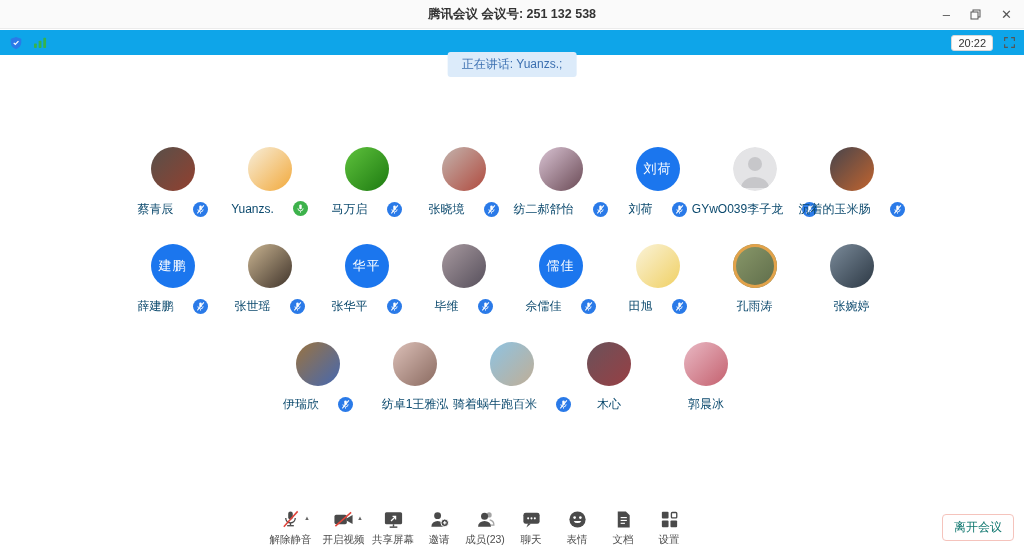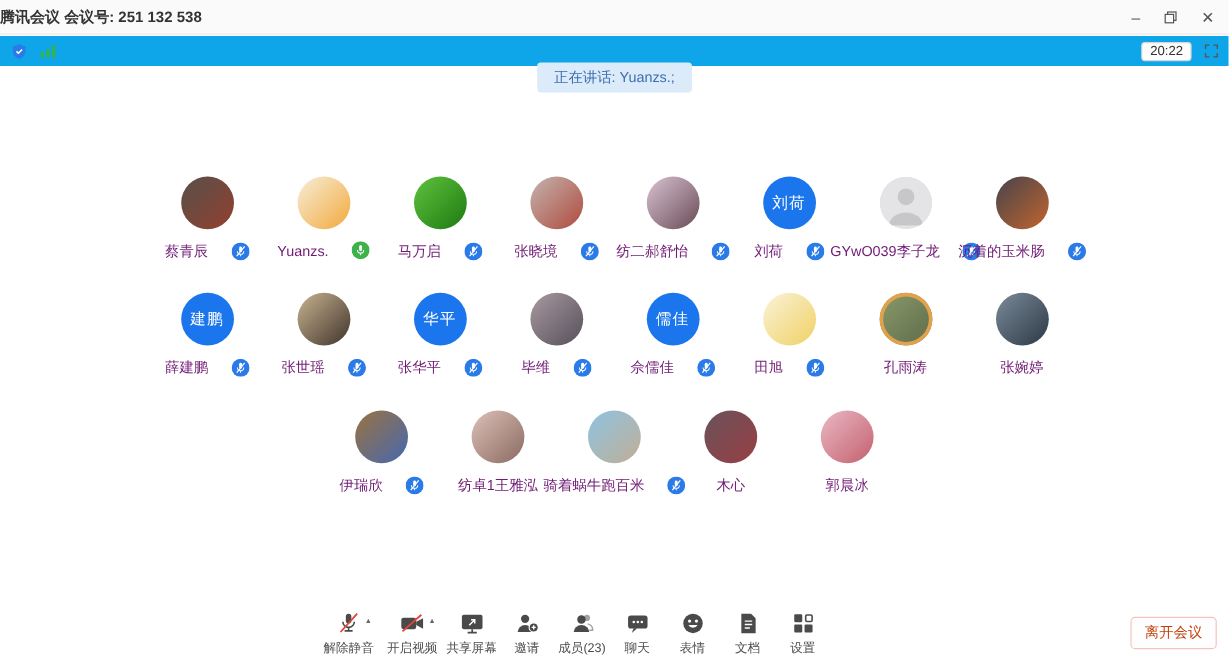--- a/index.html
+++ b/index.html
@@ -2,51 +2,51 @@
 <html><head>
 <meta charset="utf-8">
 <style>
   * { margin:0; padding:0; box-sizing:border-box; }
   html,body { width:1024px; height:550px; }
   body { font-family:"Liberation Sans","DejaVu Sans",sans-serif; background:#fff; overflow:hidden; }
   #app { position:relative; width:1024px; height:550px; background:#fff; overflow:hidden; }
 
   
   .titlebar { position:absolute; top:0; left:0; right:0; height:29px; background:#fafafa; border-bottom:1px solid #ececec; }
-  .title { position:absolute; left:0; right:0; top:0; height:29px; line-height:29px; font-size:12.5px; font-weight:600; color:#333; }
+  .title { position:absolute; left:0; right:0; top:0; height:29px; line-height:29px; text-align:center; font-size:12.5px; font-weight:600; color:#333; }
   .winctrls { position:absolute; right:12px; top:0; height:29px; display:flex; align-items:center; gap:20px; }
   .winbtn { color:#555; font-size:13px; line-height:1; cursor:default; display:flex; align-items:center; }
 
   
   .statusbar { position:absolute; top:30px; left:0; right:0; height:25px; background:#0ea5e9; }
   .status-left { position:absolute; left:9px; top:0; height:25px; display:flex; align-items:center; gap:10px; }
   .status-right { position:absolute; right:8px; top:0; height:25px; display:flex; align-items:center; gap:10px; }
   .timebadge { font-size:11px; color:#333; background:#fdfdfd; border:1px solid #d8d8d8; border-radius:3px; padding:1px 6px; }
 
   
   .banner { position:absolute; top:52px; left:50%; transform:translateX(-50%); background:#dcebfa; color:#3b6fb0; font-size:12px; padding:4px 14px; border-radius:3px; white-space:nowrap; }
 
   
   .prow { position:absolute; left:0; width:100%; display:flex; justify-content:center; }
   .prow.r0 { top:147px; } .prow.r1 { top:244px; } .prow.r2 { top:342px; }
   .cell { width:97px; display:flex; flex-direction:column; align-items:center; gap:10px; }
   .avatar { width:44px; height:44px; border-radius:50%; overflow:hidden; display:flex; align-items:center; justify-content:center; flex:none; }
   .avatar.text { color:#fff; font-size:13px; letter-spacing:1px; }
-  .nameline { display:flex; align-items:center; justify-content:center; gap:19px; font-size:12px; color:#701a75; white-space:nowrap; }
+  .nameline { display:flex; align-items:center; justify-content:center; gap:19px; font-size:12px; color:#0c4a6e; white-space:nowrap; }
   .badge { width:15px; height:15px; display:flex; flex:none; }
 
   
   .toolbar { position:absolute; left:0; right:0; bottom:0; height:46px; background:#fff; }
   .titems { position:absolute; left:264px; bottom:3px; display:flex; align-items:flex-end; }
   .titem { display:flex; flex-direction:column; align-items:center; gap:3px; width:46px; cursor:default; }
   .titem.w { width:53px; }
   .ticon { position:relative; height:22px; display:flex; align-items:center; justify-content:center; }
   .caret { position:absolute; right:-9px; top:7px; font-size:6px; color:#666; line-height:1; }
   .tlabel { font-size:10.5px; color:#4d4d4d; white-space:nowrap; }
-  .leavebtn { position:absolute; right:10px; bottom:9px; font-size:12px; color:#c2410c; background:#fffefe; border:1px solid #f5c3bc; border-radius:4px; padding:4px 11px; cursor:default; }
+  .leavebtn { position:absolute; right:10px; bottom:9px; font-size:12px; color:#0f766e; background:#fffefe; border:1px solid #f5c3bc; border-radius:4px; padding:4px 11px; cursor:default; }
 </style>
 </head>
 <body>
 
 <div id="app">
 
   <div class="titlebar">
     <div class="title">腾讯会议 会议号: 251 132 538</div>
     <div class="winctrls">
       <span class="winbtn">–</span>

